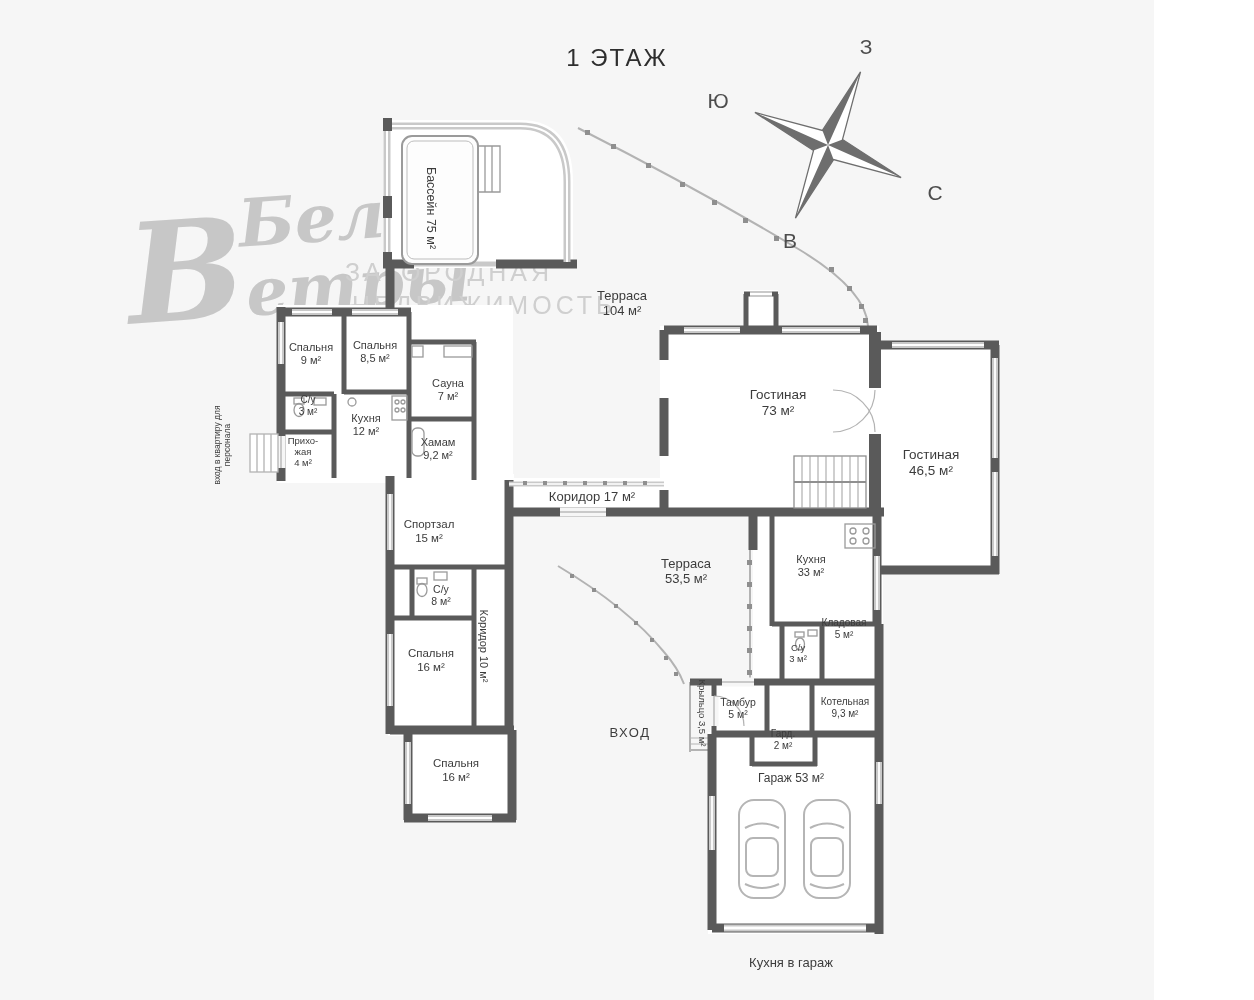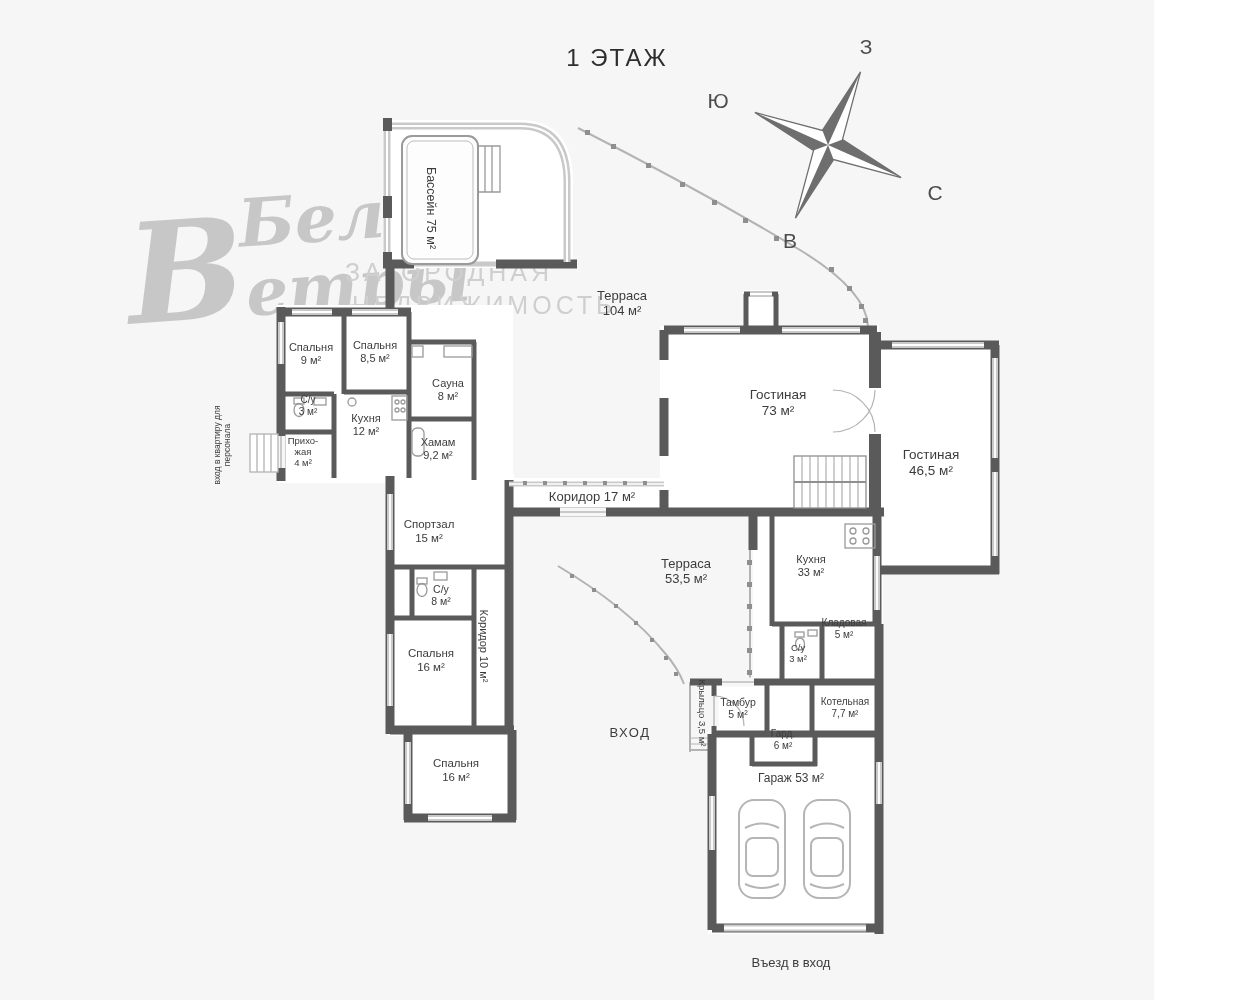--- a/index.html
+++ b/index.html
@@ -238,21 +238,21 @@
   <div class="rlabel vert" style="left:431px;top:208px;font-size:12.5px">Бассейн 75 м²</div>
   <div class="rlabel" style="left:622px;top:303px;font-size:13px">Терраса
 104 м²</div>
   <div class="rlabel" style="left:311px;top:354px;font-size:11px">Спальня
 9 м²</div>
   <div class="rlabel" style="left:375px;top:352px;font-size:11px">Спальня
 8,5 м²</div>
   <div class="rlabel" style="left:308px;top:406px;font-size:10px">С/у
 3 м²</div>
   <div class="rlabel" style="left:448px;top:390px;font-size:11px">Сауна
-8 м²</div>
+7 м²</div>
   <div class="rlabel" style="left:366px;top:425px;font-size:11px">Кухня
 12 м²</div>
   <div class="rlabel" style="left:438px;top:449px;font-size:11px">Хамам
 9,2 м²</div>
   <div class="rlabel" style="left:303px;top:452px;font-size:9.5px">Прихо-
 жая
 4 м²</div>
   <div class="rlabel" style="left:778px;top:403px;font-size:13.5px">Гостиная
 73 м²</div>
   <div class="rlabel" style="left:931px;top:463px;font-size:13.5px">Гостиная
@@ -269,26 +269,26 @@
   <div class="rlabel vert" style="left:484px;top:646px;font-size:11px">Коридор 10 м²</div>
   <div class="rlabel" style="left:431px;top:661px;font-size:11.5px">Спальня
 16 м²</div>
   <div class="rlabel" style="left:798px;top:653px;font-size:9.5px">С/у
 3 м²</div>
   <div class="rlabel" style="left:844px;top:629px;font-size:10px">Кладовая
 5 м²</div>
   <div class="rlabel" style="left:738px;top:708px;font-size:10.5px">Тамбур
 5 м²</div>
   <div class="rlabel" style="left:845px;top:708px;font-size:10px">Котельная
-7,7 м²</div>
+9,3 м²</div>
   <div class="rlabel vert" style="left:702px;top:713px;font-size:9.5px">Крыльцо 3,5 м²</div>
   <div class="rlabel" style="left:783px;top:740px;font-size:10px">Гард.
-6 м²</div>
+2 м²</div>
   <div class="rlabel" style="left:456px;top:771px;font-size:11.5px">Спальня
 16 м²</div>
   <div class="rlabel" style="left:791px;top:778px;font-size:12px">Гараж 53 м²</div>
 
   <div class="rlabel" style="left:630px;top:733px;font-size:13px;letter-spacing:1.5px">ВХОД</div>
-  <div class="rlabel" style="left:791px;top:963px;font-size:13px">Въезд в вход</div>
+  <div class="rlabel" style="left:791px;top:963px;font-size:13px">Кухня в гараж</div>
   <div class="rlabel rot-ccw" style="left:222px;top:445px;font-size:8.5px">вход в квартиру для
 персонала</div>
 
 </div>
 
 </body></html>

